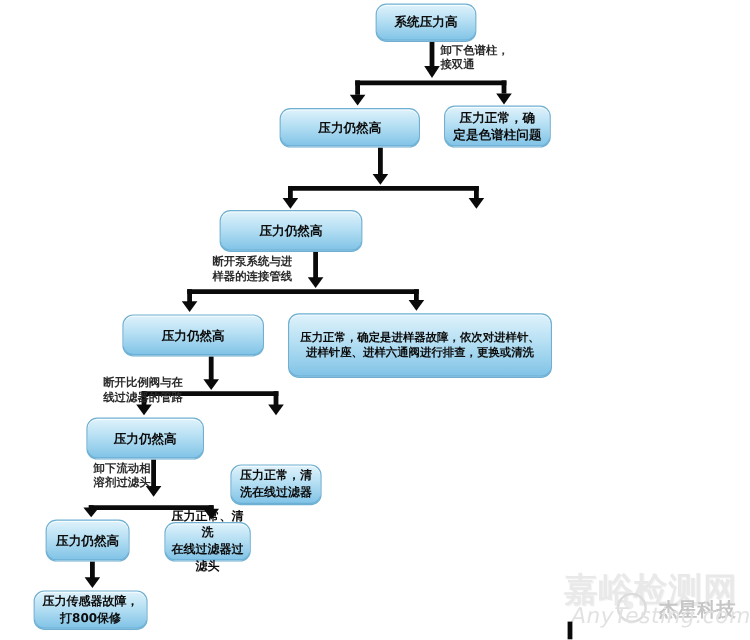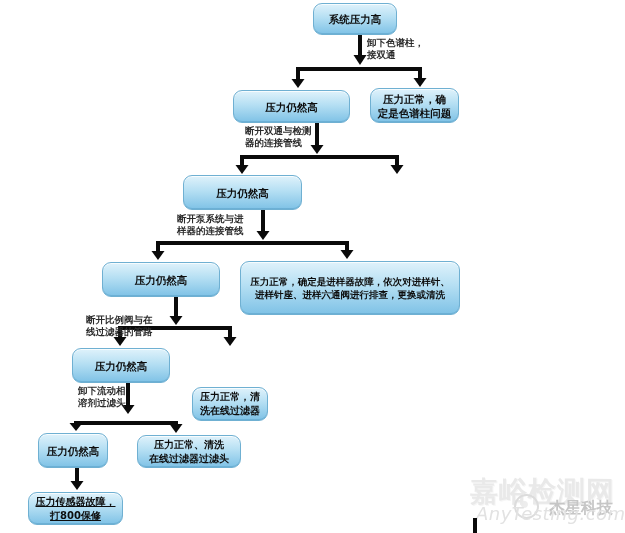--- a/index.html
+++ b/index.html
@@ -153,29 +153,27 @@
   <div class="node" style="left:370px; top:88px;  width:89px;  height:35px;">压力正常，确
 定是色谱柱问题</div>
   <div class="node" style="left:183px; top:175px; width:119px; height:35px;">压力仍然高</div>
   <div class="node" style="left:102px; top:262px; width:118px; height:35px;">压力仍然高</div>
   <div class="node fs95" style="left:240px; top:261px; width:220px; height:54px;">压力正常，确定是进样器故障，依次对进样针、
 进样针座、进样六通阀进行排查，更换或清洗</div>
   <div class="node" style="left:72px;  top:348px; width:98px;  height:35px;">压力仍然高</div>
   <div class="node fs10" style="left:192px; top:348px; width:76px; height:34px;margin-top:39px;">压力正常，清
 洗在线过滤器</div>
   <div class="node" style="left:38px;  top:433px; width:70px;  height:35px;">压力仍然高</div>
-  <div class="node fs10" style="left:137px; top:435px; width:104px; height:33px;">压力正常、清洗
+  <div class="node fs10" style="left:137px; top:435px; width:72px; height:33px;">压力正常、清洗
 在线过滤器过滤头</div>
-  <div class="node fs10" style="left:28px; top:492px; width:95px; height:33px;text-decoration:underline;">压力传感器故障，
+  <div class="node fs10" style="left:28px; top:492px; width:95px; height:33px;">压力传感器故障，
 打800保修</div>
 
   <div class="edge-label" style="left:367px; top:37px;">卸下色谱柱，
 接双通</div>
-  <div class="edge-label" style="left:245px; top:125px;">断开双通与检测
-器的连接管线</div>
   <div class="edge-label" style="left:177px; top:213px;">断开泵系统与进
 样器的连接管线</div>
   <div class="edge-label" style="left:86px;  top:298px;margin-top:16px;">断开比例阀与在
 线过滤器的管路</div>
   <div class="edge-label" style="left:78px;  top:385px;">卸下流动相
 溶剂过滤头</div>
 
   <div class="wm-site">嘉峪检测网</div>
   <div class="wm-logo"></div>
   <div class="wm-brand">杰星科技</div>

